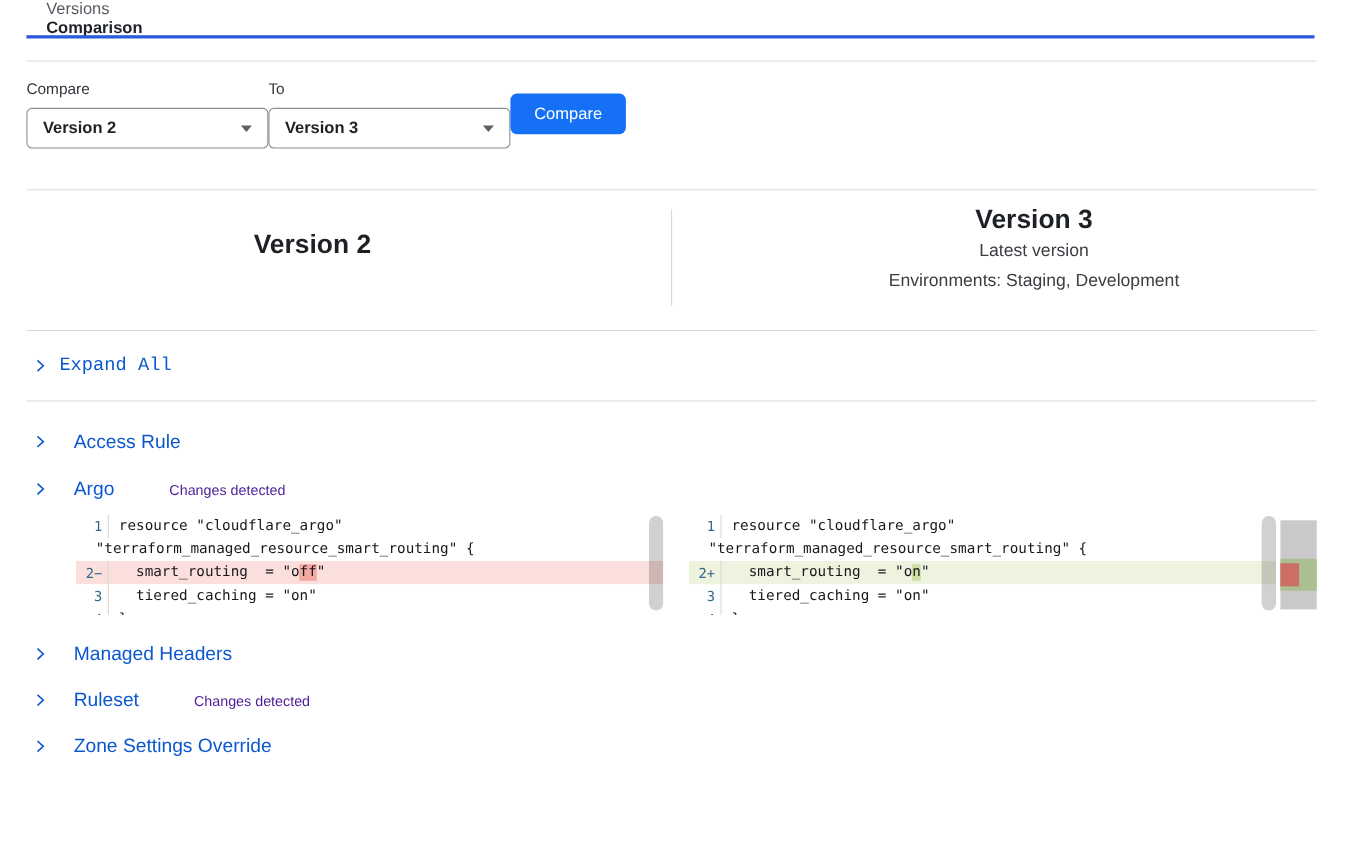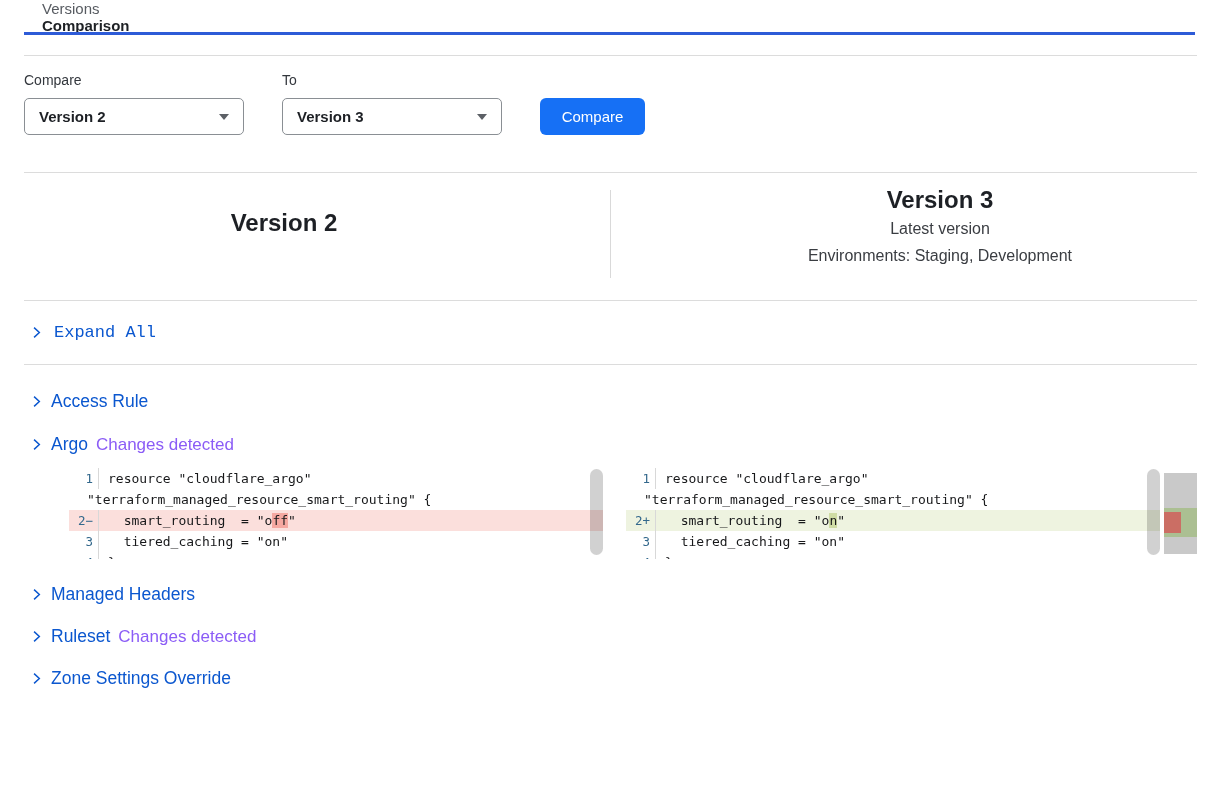--- a/index.html
+++ b/index.html
@@ -12,21 +12,21 @@
   html,body{margin:0;padding:0;background:#fff;}
   body{width:1224px;height:788px;font-family:"Liberation Sans",sans-serif;color:#1d2025;overflow:hidden;}
 
   
   .tabbar{display:flex;align-items:stretch;height:56px;margin:0 27px 0 24px;border-bottom:1px solid var(--divider);flex-direction:column;}
   .tab{display:flex;align-items:center;padding:0 18px;margin-right:2px;font-size:15px;color:#575b61;position:relative;cursor:pointer;}
   .tab.active{color:#1e2125;font-weight:600;}
   .tab.active::after{content:"";position:absolute;left:0;right:0;bottom:-1px;height:3px;background:var(--underline);}
 
   
-  .form{display:flex;gap:38px;margin:16px 4px 37px 24px;align-items:flex-end;}
+  .form{display:flex;margin:16px 4px 37px 24px;align-items:center;}
   .field label{display:block;font-size:14px;color:#33373d;margin-bottom:10px;}
   .select{width:220px;height:37px;border:1px solid #8a8f94;border-radius:5px;background:#fff;
           display:flex;align-items:center;justify-content:space-between;padding:0 14px;cursor:pointer;}
   .select .val{font-size:15px;font-weight:700;color:#1d2025;}
   .caret{width:0;height:0;border-left:5px solid transparent;border-right:5px solid transparent;border-top:6px solid #5c6066;}
   .btn{height:37px;width:105px;border:none;border-radius:6px;background:var(--accent);color:#fff;font-size:15px;
        font-family:inherit;cursor:pointer;}
 
   
   .vheader{position:relative;height:129px;margin:0 27px 0 24px;border-top:1px solid var(--divider);border-bottom:1px solid var(--divider);}
@@ -37,23 +37,23 @@
   .vline{font-size:16px;color:#3a3d42;line-height:27px;}
   .vdivider{position:absolute;left:586px;top:17px;width:1px;height:88px;background:#d9d9d9;}
 
   
   .expand-row{display:flex;align-items:center;gap:11px;height:64px;margin:0 27px 0 24px;padding-left:6px;
               border-bottom:1px solid var(--divider);color:var(--link);cursor:pointer;}
   .expand-row .lbl{font-size:17px;font-family:Liberation Mono, monospace;}
 
   
   .sections{margin:0 27px 8px 24px;}
-  .sec-row{display:flex;align-items:center;gap:8px;height:32px;padding-left:6px;color:var(--link);cursor:pointer;}
+  .sec-row{display:flex;align-items:center;gap:24px;height:32px;padding-left:6px;color:var(--link);cursor:pointer;}
   .sec-row .title{font-size:17.5px;}
-  .sec-row .badge{font-size:17px;color:#8b5cf6;padding-top:2px;}
+  .sec-row .badge{font-size:13px;color:#4c1d95;margin-left:26px;padding-top:2px;}
   .chev{flex:none;color:var(--link);display:flex;align-items:center;}
 
   
   .sec-access{margin-top:20px;}
   .sec-argo{margin-top:11px;}
   .sec-managed{margin-top:15px;}
   .sec-page,.sec-ruleset,.sec-zone{margin-top:10px;}
 
   
   .diff{display:flex;margin:8px 0 0 45px;height:95px;}

